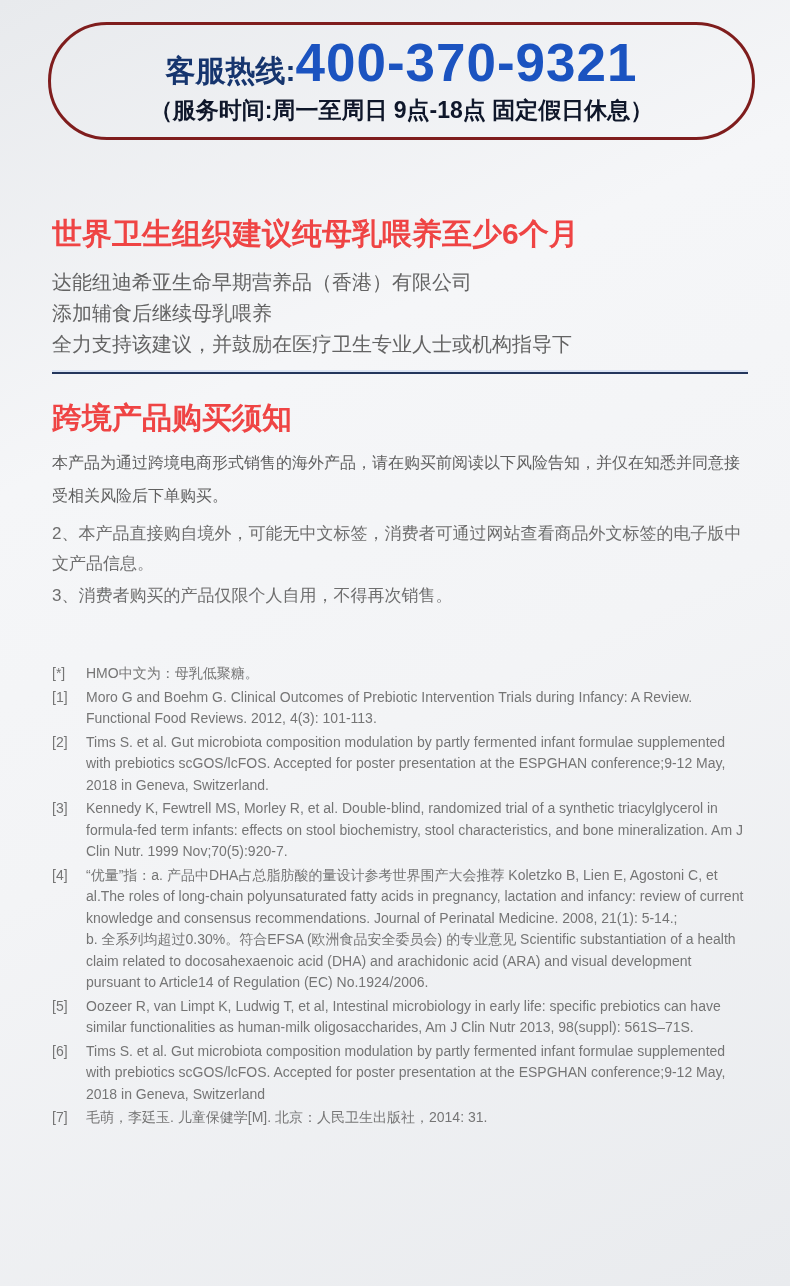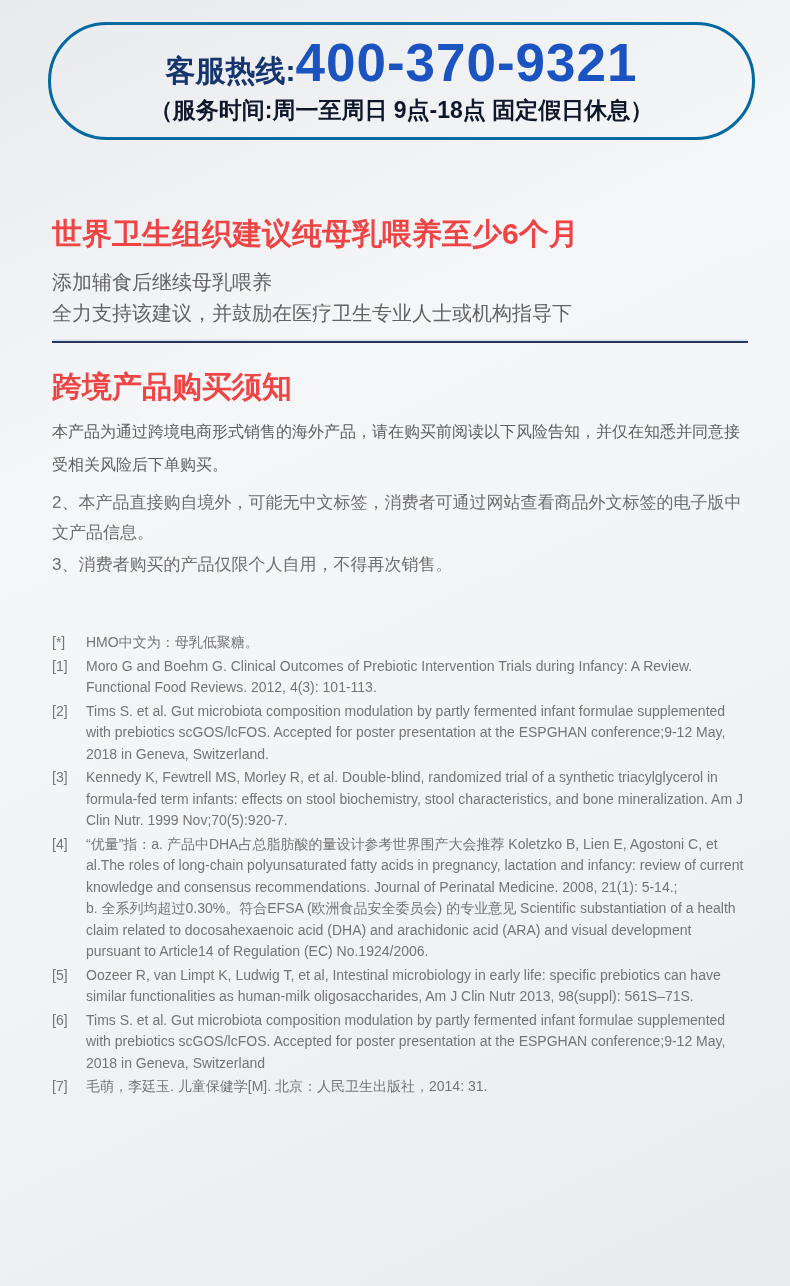--- a/index.html
+++ b/index.html
@@ -6,21 +6,21 @@
   html, body {
     width: 790px; height: 1286px;
     font-family: "Liberation Sans", "DejaVu Sans", sans-serif;
     background: linear-gradient(155deg, #e8eaed 0%, #f5f6f8 30%, #f3f4f6 55%, #e9ebee 100%);
     overflow: hidden;
   }
   
   .pill {
     width: 707px; height: 118px;
     margin: 22px 0 0 48px;
-    border: 3px solid #0369a1;
+    border: 3px solid #7f1d1d;
     border-radius: 60px;
     display: flex; flex-direction: column;
     align-items: center; justify-content: center;
   }
   .pill-line1 { display: flex; align-items: baseline; }
   .pill-label {
     font-size: 30px; font-weight: bold; color: #16356e; letter-spacing: 0px;
   }
   .pill-number {
     font-size: 53px; font-weight: bold; color: #1b53c0;
@@ -72,20 +72,21 @@
     <span class="pill-label">客服热线:</span>
     <span class="pill-number">400-370-9321</span>
   </div>
   <div class="pill-hours">（服务时间:周一至周日 9点-18点 固定假日休息）</div>
 </div>
 
 <div class="content">
 
   <h1 class="section-title who-title">世界卫生组织建议纯母乳喂养至少6个月</h1>
   <div class="who-lines">
+    <p class="who-line">达能纽迪希亚生命早期营养品（香港）有限公司</p>
     <p class="who-line">添加辅食后继续母乳喂养</p>
     <p class="who-line">全力支持该建议，并鼓励在医疗卫生专业人士或机构指导下</p>
   </div>
 
   <hr class="divider">
 
   <h1 class="section-title notice-title">跨境产品购买须知</h1>
   <p class="notice-intro">本产品为通过跨境电商形式销售的海外产品，请在购买前阅读以下风险告知，并仅在知悉并同意接受相关风险后下单购买。</p>
   <div class="notice-list">
     <p class="notice-item">2、本产品直接购自境外，可能无中文标签，消费者可通过网站查看商品外文标签的电子版中文产品信息。</p>

